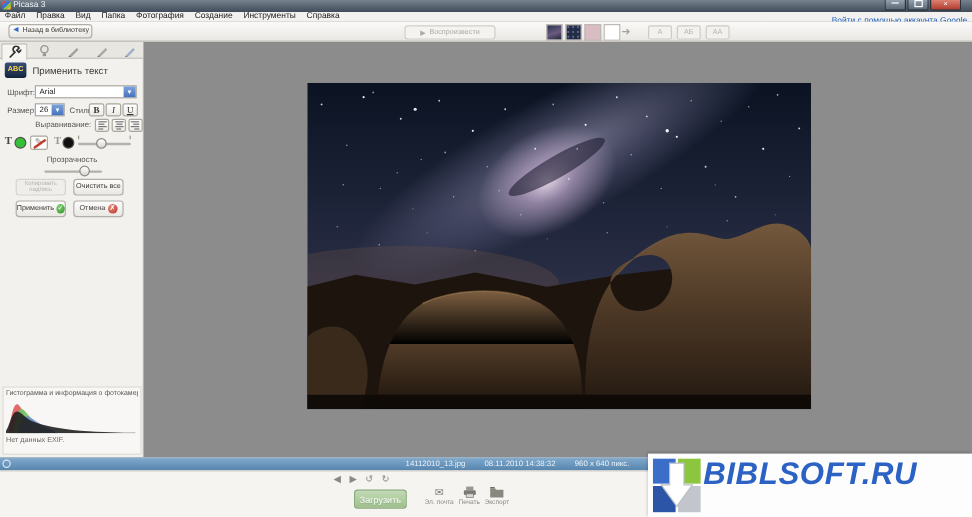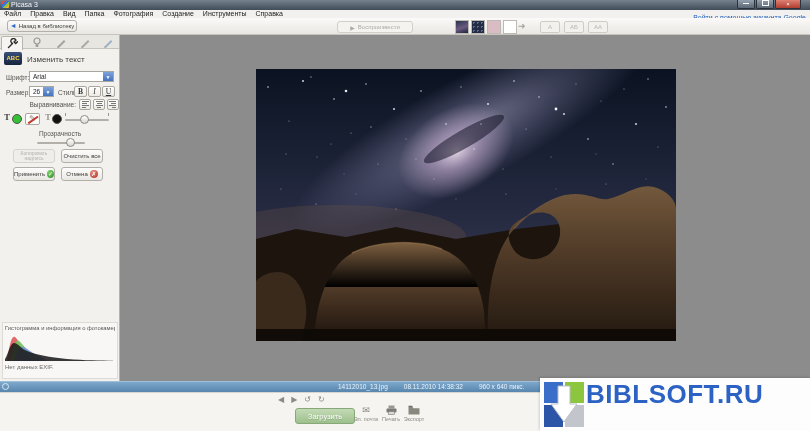--- a/index.html
+++ b/index.html
@@ -80,30 +80,30 @@
     text-shadow:-1px 0 #0c3b0c,1px 0 #0c3b0c,0 -1px #0c3b0c,0 1px #0c3b0c;}
 
   
   .statusbar{left:0;top:381px;width:810px;height:11px;background:linear-gradient(180deg,#7ea8cc,#5785ad);border-top:1px solid #9dbfda;box-sizing:border-box;}
   .status-row{left:338px;top:382px;display:flex;gap:16px;font-size:6.5px;color:#e9f3fb;line-height:9px;}
   .sync-ring{left:2px;top:383px;width:7px;height:7px;border:1px solid #d9e7f2;border-radius:50%;box-sizing:border-box;}
 
   
   .bottombar{left:0;top:392px;width:810px;height:39px;background:#f5f4f1;border-top:1px solid #d8d5d0;box-sizing:border-box;}
   .navicons{left:278px;top:395px;display:flex;gap:7px;font-size:8px;color:#8d8a85;}
-  .upload-btn{left:295px;top:408px;width:60px;height:16px;border:1px solid #87a878;border-radius:3px;
+  .upload-btn{left:295px;top:408px;width:44px;height:16px;border:1px solid #87a878;border-radius:3px;
     background:linear-gradient(180deg,#c3dab6,#9dc08c);color:rgba(255,255,255,.96);font-size:7.5px;
     display:flex;align-items:center;justify-content:center;box-sizing:border-box;text-shadow:0 1px 1px rgba(0,0,0,.15);}
   .actioncol{top:405px;width:34px;display:flex;flex-direction:column;align-items:center;gap:1px;}
   .actioncol .ic{font-size:9px;color:#7c7a74;line-height:10px;height:10px;}
   .actioncol .lb{font-size:5.5px;color:#8c8a84;}
 
   
   .watermark{left:540px;top:378px;width:270px;height:53px;background:#fdfdfd;box-shadow:-1px -1px 2px rgba(0,0,0,.15);}
-  .wm-title{left:46px;top:3px;font-size:26px;font-weight:bold;color:#2b62c4;letter-spacing:.5px;line-height:26px;}
+  .wm-title{left:46px;top:3px;font-size:26px;font-weight:bold;color:#2b62c4;letter-spacing:.5px;line-height:26px;font-style:italic;}
   .wm-sub{left:48px;top:32px;font-size:10px;color:#4b4b4b;letter-spacing:.6px;white-space:nowrap;}
   .wm-logo{left:4px;top:4px;width:40px;height:45px;}
 </style>
 </head>
 <body>
 
 <div class="app">
 
   <div class="abs titlebar">
     <div class="abs app-icon"></div>
@@ -170,21 +170,21 @@
     </svg>
   </div>
   <div class="abs tab" style="left:97px;">
     <svg width="11" height="11" viewBox="0 0 11 11">
       <path d="M2 9 L8 3 L9.4 4.4 L3.4 10.4 Z" fill="#9fb0c6"></path>
         <path d="M2 9 L1 10.6 L3.4 10.4 Z" fill="#6e84a2"></path>
     </svg>
   </div>
 
   <div class="abs abc-chip">ABC</div>
-  <div class="abs panel-header">Изменить текст</div>
+  <div class="abs panel-header">Применить текст</div>
 
   <div class="abs plabel" style="left:6px;top:74px;">Шрифт:</div>
   <div class="abs pselect" style="left:29px;top:71px;width:85px;height:11px;">
     <span class="val">Arial</span>
     <span class="ddbtn">▼</span>
   </div>
 
   <div class="abs plabel" style="left:6px;top:89px;">Размер:</div>
   <div class="abs pselect" style="left:29px;top:86px;width:25px;height:11px;">
     <span class="val">26</span>

